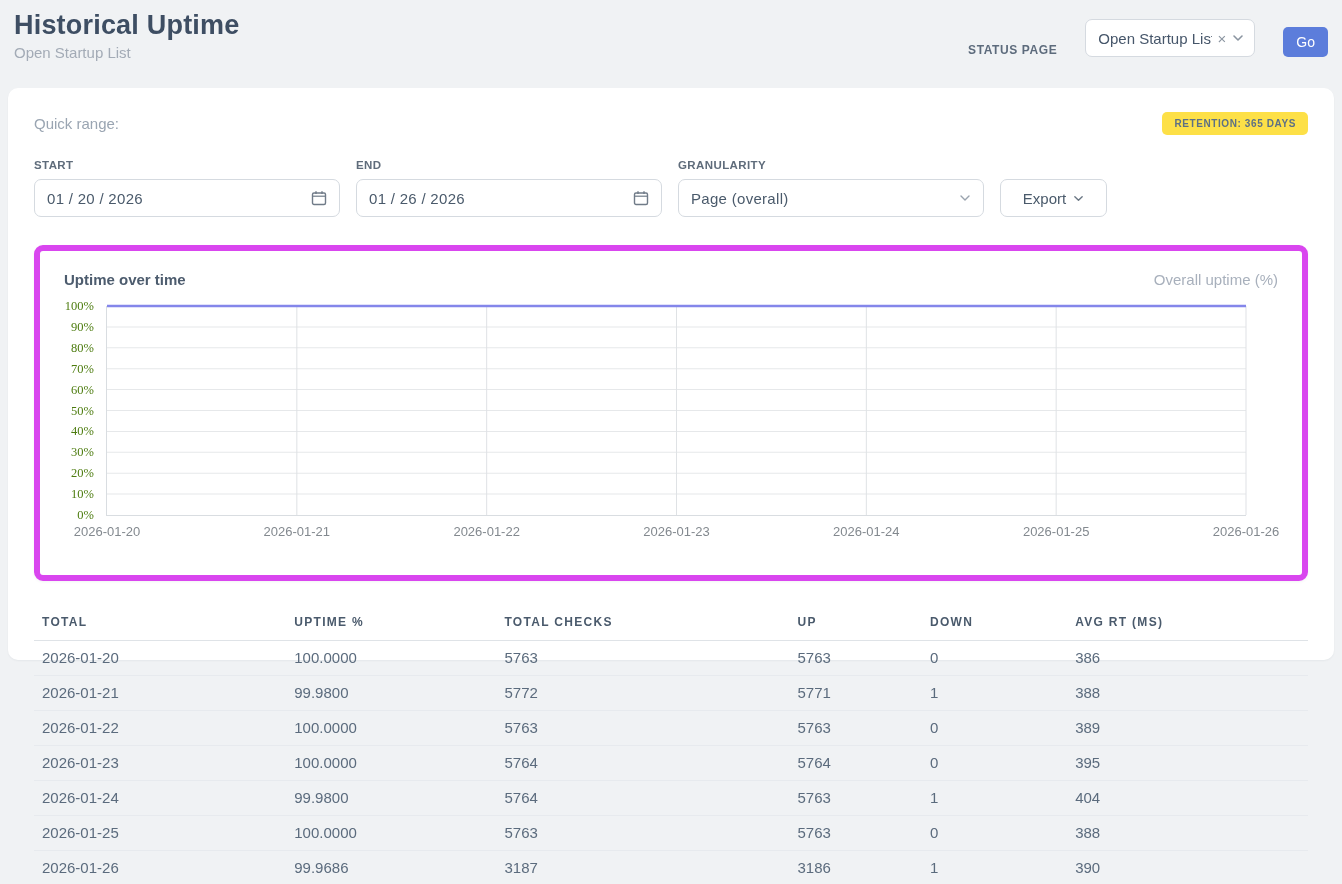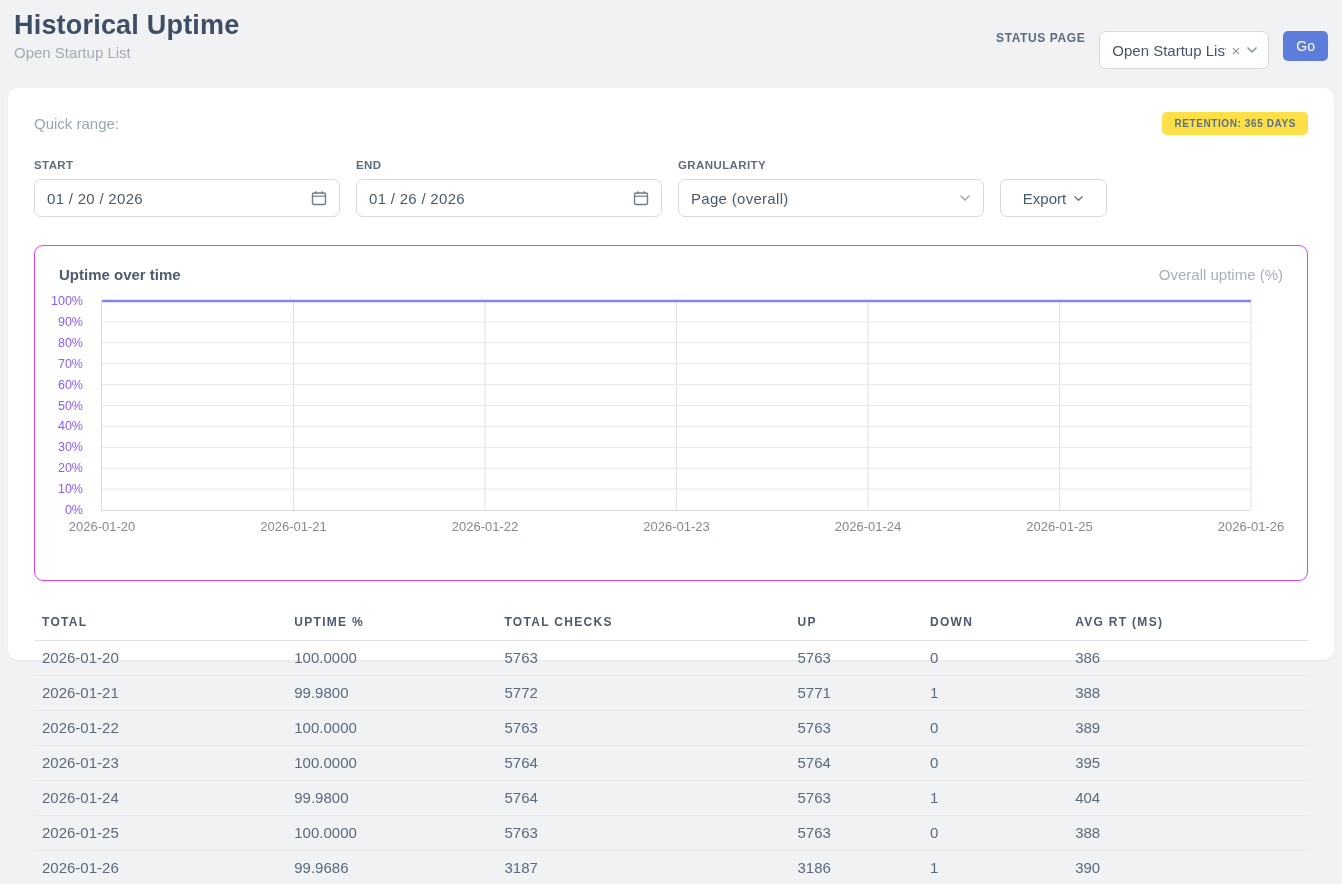--- a/index.html
+++ b/index.html
@@ -7,21 +7,21 @@
   body {
     font-family: "Liberation Sans", "DejaVu Sans", sans-serif;
     background: #f0f2f4;
     color: #44556b;
     overflow: hidden;
   }
   
   .page-header { position: relative; padding: 10px 14px 8px 14px; height: 88px; }
   .page-title { font-size: 27px; font-weight: 700; color: #3e4e63; letter-spacing: .2px; }
   .page-subtitle { font-size: 15px; color: #a3abb6; margin-top: 3px; }
-  .header-right { position: absolute; top: 31px; right: 14px; display: flex; align-items: flex-start; gap: 14px; }
+  .header-right { position: absolute; top: 19px; right: 14px; display: flex; align-items: flex-end; gap: 28px; }
   .status-page-label { font-size: 12px; font-weight: 600; letter-spacing: .6px; color: #5d6b7c; }
   .status-select {
     display: flex; align-items: center; gap: 6px;
     width: 170px; height: 38px; background: #fff;
     border: 1px solid #d5dae0; border-radius: 7px; padding: 0 10px 0 12px;
     cursor: pointer;
   }
   .status-select-value { font-size: 15px; color: #46566a; flex: 1; white-space: nowrap; overflow: hidden; }
   .clear-x { font-size: 15px; color: #8b95a1; line-height: 1; cursor: pointer; }
   .chev { width: 12px; height: 12px; flex: 0 0 auto; }
@@ -65,35 +65,35 @@
     flex: 1; height: 38px; background: #5c7ddb; color: #fff; border: none;
     border-radius: 7px; font-size: 15px; font-family: inherit; cursor: pointer;
   }
   .export-button {
     width: 107px; height: 38px; background: #fff; border: 1px solid #d5dae0;
     border-radius: 7px; font-size: 15px; font-family: inherit; color: #4a5a6b;
     display: flex; align-items: center; justify-content: center; gap: 7px; cursor: pointer;
   }
   
   .chart-card {
-    margin-top: 28px; border: 1px solid #d946ef; border-radius: 9px;
+    margin-top: 28px; border: 6px solid #d946ef; border-radius: 9px;
     box-shadow: 0 1px 3px rgba(16,30,54,.05); padding: 20px 24px 18px 24px; height: 336px;
   }
   .chart-head { display: flex; align-items: center; justify-content: space-between; }
   .chart-title { font-size: 15px; font-weight: 700; color: #4d5c6e; }
   .chart-legend { font-size: 15px; color: #a8b0bc; }
   .chart-area { position: relative; height: 262px; margin-top: 8px; }
   .plot {
     position: absolute; left: 42px; right: 32px; top: 10px; bottom: 42px;
     border-left: 1px solid #d9dde1; border-bottom: 1px solid #d9dde1;
   }
   .plot svg { position: absolute; inset: 0; width: 100%; height: 100%; overflow: visible; }
   .ytick {
-    position: absolute; right: 100%; margin-right: 19px; transform: translateY(-50%);
-    font-size: 12.5px; color: #8b5cf6; white-space: nowrap;
+    position: absolute; right: 100%; margin-right: 13px; transform: translateY(-50%);
+    font-size: 12.5px; color: #4d7c0f; white-space: nowrap; font-family: Liberation Serif, serif;
   }
   .xtick {
     position: absolute; top: 100%; margin-top: 9px; transform: translateX(-50%);
     font-size: 13px; color: #83898f; white-space: nowrap;
   }
   
   .uptime-table { width: 100%; border-collapse: collapse; margin-top: 26px; }
   .uptime-table th {
     text-align: left; font-size: 12px; font-weight: 700; letter-spacing: 1.3px;
     color: #4a5a6c; padding: 8px 8px 11px 8px; border-bottom: 1px solid #dfe3e7;

